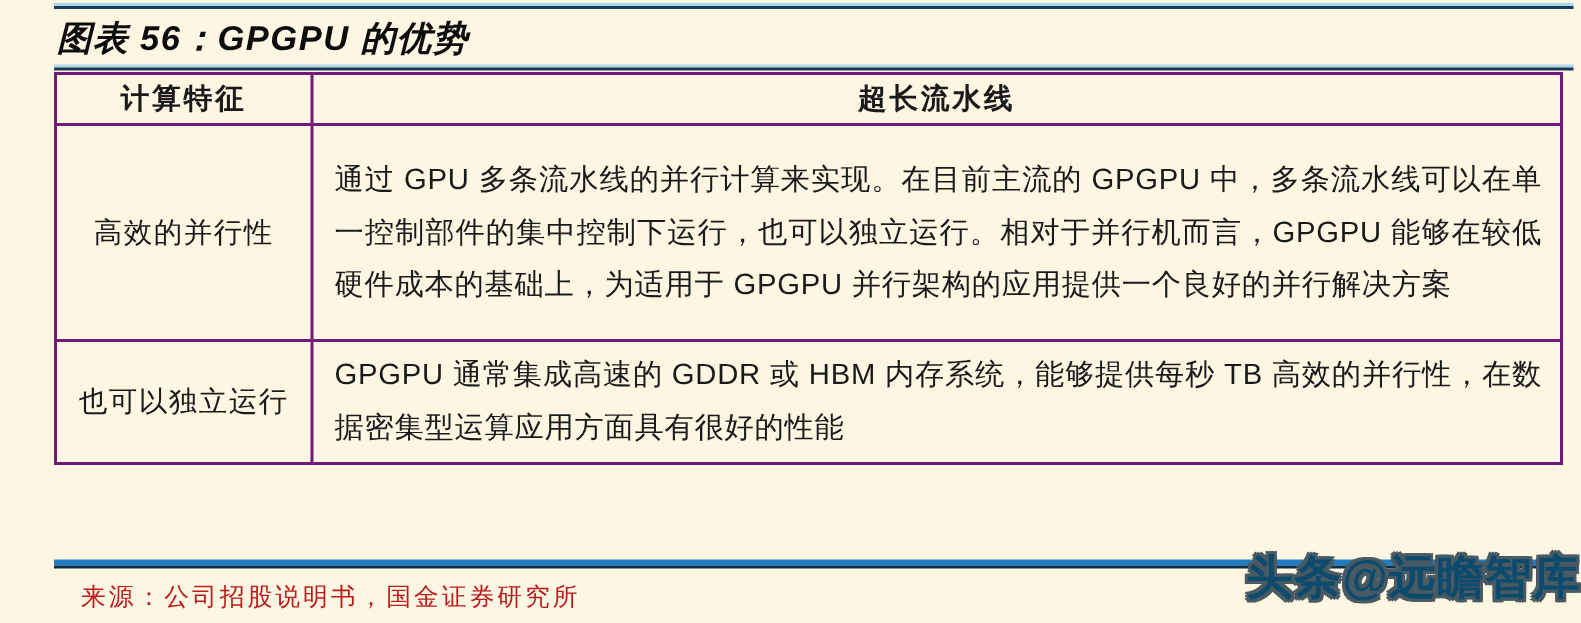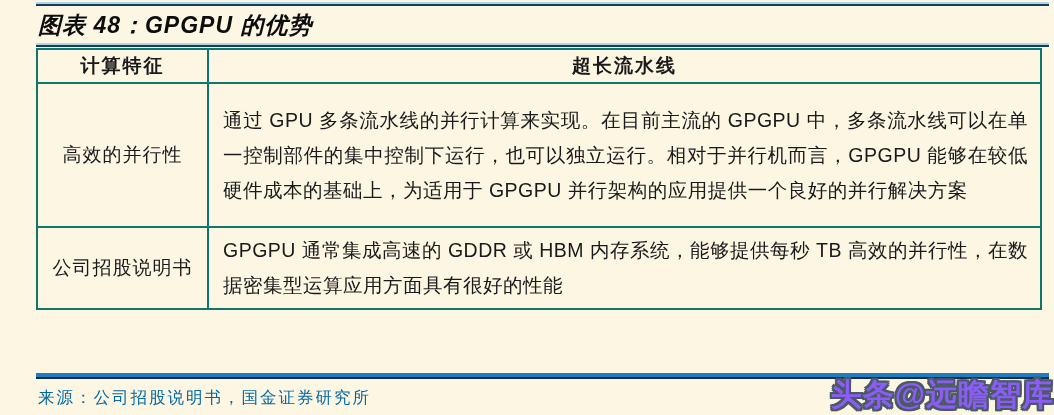--- a/index.html
+++ b/index.html
@@ -30,21 +30,21 @@
   }
 
   
   .tbl-wrap { position: absolute; left: 36px; top: 48px; }
   table {
     border-collapse: collapse;
     width: 1004px;
     table-layout: fixed;
     background: #FCF6E3;
   }
-  th, td { border: 2px solid #0f766e; }
+  th, td { border: 2px solid #701a75; }
   col.c-feature { width: 171px; }
   col.c-detail  { width: 833px; }
   th {
     height: 34px;
     font-size: 19px; font-weight: bold;
     text-align: center; vertical-align: middle;
     letter-spacing: 2px;
   }
   td.feature {
     text-align: center; vertical-align: middle;
@@ -64,51 +64,50 @@
 
   
   .rule-bottom {
     position: absolute; left: 36px; top: 373px; width: 1013px;
   }
   .rule-bottom .blue { height: 4px; background: #1F7CC0; }
   .rule-bottom .navy { height: 2px; background: #0F2D4D; }
 
   
   .source-note {
-    position: absolute; left: 38px; top: 387px;
-    font-size: 16.5px; color: #0369a1;
+    position: absolute; left: 54px; top: 387px;
+    font-size: 16.5px; color: #b91c1c;
     letter-spacing: 2px;
     font-family: Liberation Sans, sans-serif;
   }
 
   
   .watermark {
     position: absolute; right: 0px; top: 364px;
     font-size: 31px; font-weight: bold;
-    color: #8b5cf6;
+    color: #0c4a6e;
     letter-spacing: 1px;
     text-shadow:
       -2px -2px 0 #4A5A63,  2px -2px 0 #4A5A63,
       -2px  2px 0 #4A5A63,  2px  2px 0 #4A5A63,
       -2px  0   0 #4A5A63,  2px  0   0 #4A5A63,
        0   -2px 0 #4A5A63,  0    2px 0 #4A5A63;
     z-index: 5;
     white-space: nowrap;
-    margin-top: 10px;
   }
 </style>
 </head>
 <body>
 
 <div class="rule rule-top">
   <div class="light"></div>
   <div class="dark"></div>
 </div>
 
-<div class="page-title">图表 48：GPGPU 的优势</div>
+<div class="page-title">图表 56：GPGPU 的优势</div>
 
 <div class="rule rule-mid">
   <div class="light"></div>
   <div class="dark"></div>
 </div>
 
 <div class="tbl-wrap">
   <table>
     <colgroup>
       <col class="c-feature">
@@ -119,21 +118,21 @@
         <th>计算特征</th>
         <th>超长流水线</th>
       </tr>
     </thead>
     <tbody>
       <tr class="row-1">
         <td class="feature">高效的并行性</td>
         <td class="detail">通过 GPU 多条流水线的并行计算来实现。在目前主流的 GPGPU 中，多条流水线可以在单一控制部件的集中控制下运行，也可以独立运行。相对于并行机而言，GPGPU 能够在较低硬件成本的基础上，为适用于 GPGPU 并行架构的应用提供一个良好的并行解决方案</td>
       </tr>
       <tr class="row-2">
-        <td class="feature">公司招股说明书</td>
+        <td class="feature">也可以独立运行</td>
         <td class="detail">GPGPU 通常集成高速的 GDDR 或 HBM 内存系统，能够提供每秒 TB 高效的并行性，在数据密集型运算应用方面具有很好的性能</td>
       </tr>
     </tbody>
   </table>
 </div>
 
 <div class="rule-bottom">
   <div class="blue"></div>
   <div class="navy"></div>
 </div>

